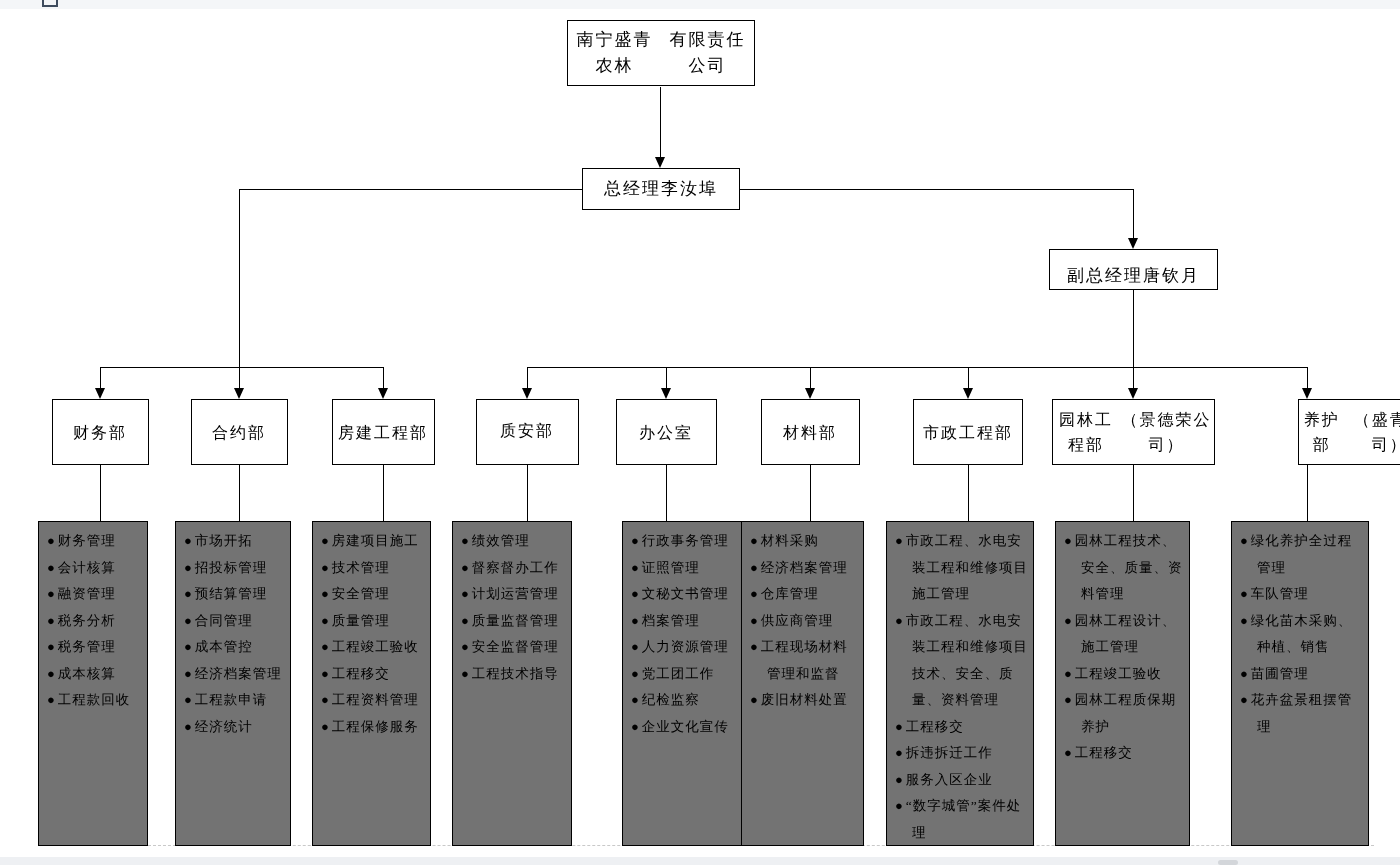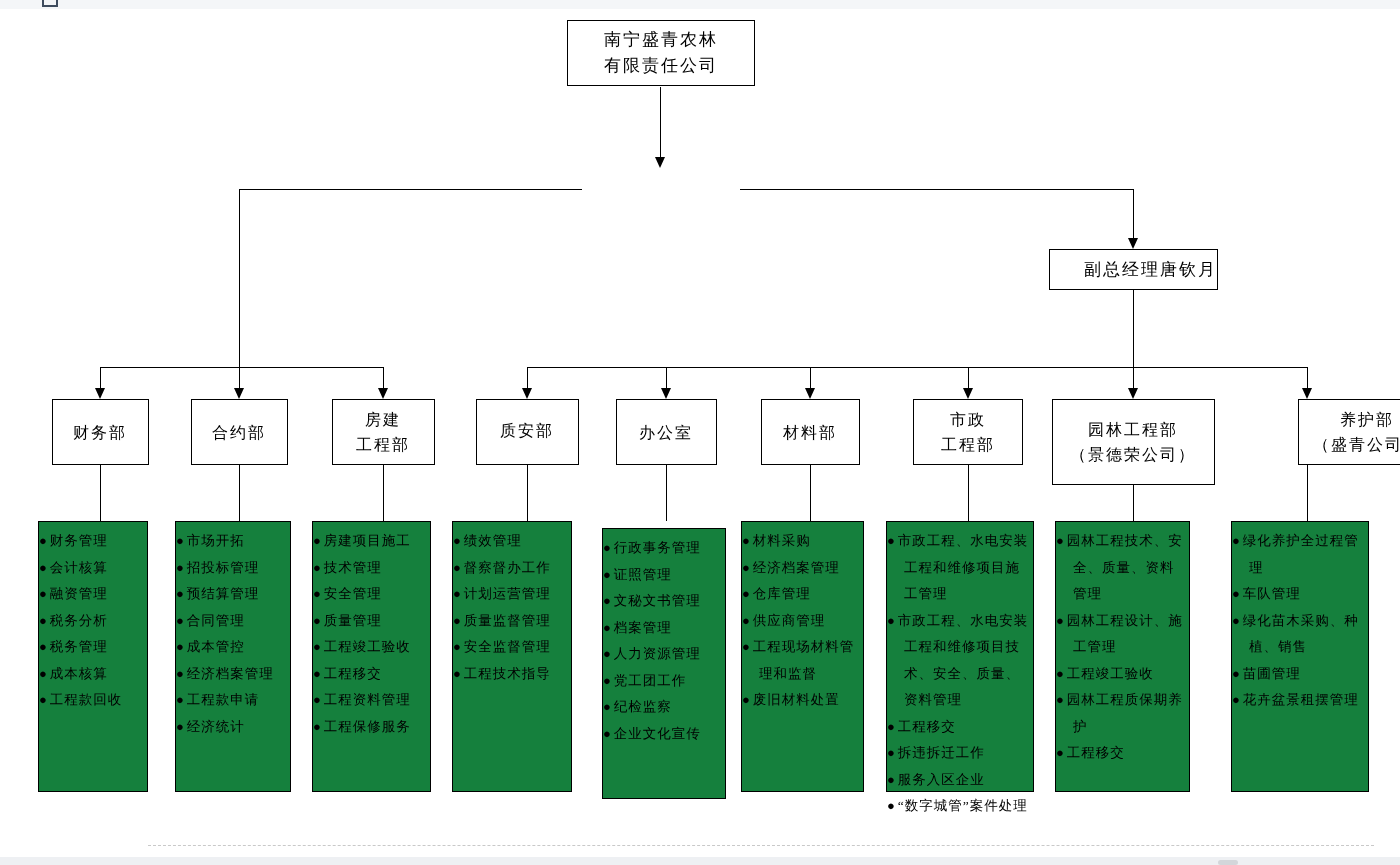--- a/index.html
+++ b/index.html
@@ -3,51 +3,54 @@
 <meta charset="utf-8">
 <style>
   html,body{margin:0;padding:0;}
   body{font-family:"Liberation Serif","DejaVu Serif",serif;background:#fff;}
   #stage{position:relative;width:1400px;height:865px;background:#fff;overflow:hidden;}
   .topbar{position:absolute;left:0;top:0;width:1400px;height:9px;}
   .appicon{position:absolute;left:42px;top:0;width:12px;height:5px;border:2px solid #3f4c5e;border-top:none;}
   .bottombar{position:absolute;left:0;top:857px;width:1400px;height:8px;}
   .hthumb{position:absolute;left:1218px;top:860px;width:20px;height:5px;background:#d3d6da;border-radius:3px;}
   .box{position:absolute;box-sizing:border-box;border:1px solid #000;background:#fff;color:#000;
-       display:flex;flex-direction:column;align-items:center;justify-content:center;
+       display:flex;flex-direction:row;align-items:center;justify-content:center;
        text-align:center;z-index:2;}
   .hdr{font-size:17px;letter-spacing:2px;line-height:26px;}
   .dept{font-size:16px;letter-spacing:2px;line-height:25px;}
   .vl,.hl{position:absolute;background:#000;z-index:1;}
   .vl{width:1px;}
   .hl{height:1px;}
   .arr{position:absolute;width:0;height:0;border-left:5.5px solid transparent;
        border-right:5.5px solid transparent;border-top:11px solid #000;z-index:1;}
-  .list{position:absolute;box-sizing:border-box;border:1px solid #000;background:#15803d;
-        top:521px;height:271px;padding:6px 4px 0 0;z-index:2;color:#000;}
+  .list{position:absolute;box-sizing:border-box;border:1px solid #000;background:#737373;
+        top:521px;height:325px;padding:6px 4px 0 8px;z-index:2;color:#000;}
   .li{font-size:13.5px;letter-spacing:1px;line-height:26.5px;padding-left:17px;text-indent:-17px;}
   .li .blt{font-size:13px;letter-spacing:0;margin-right:3px;}
   .pagedash{position:absolute;left:148px;top:845px;width:1226px;border-top:1px dashed #c9c9c9;z-index:0;}
 </style>
 </head>
 <body>
 
 <div id="stage">
   <div class="topbar" style="background: rgb(244, 246, 248);"></div>
   <div class="appicon"></div>
   <div class="pagedash"></div>
 
   <div class="box hdr" style="left:567px;top:20px;width:188px;height:66px;">
     <div>南宁盛青农林</div>
     <div>有限责任公司</div>
   </div>
 
   <div class="vl" style="left:660px;top:87px;height:70px;"></div>
   <div class="arr" style="left:655px;top:157px;"></div>
 
+  <div class="box hdr" style="left:582px;top:168px;width:158px;height:42px;">
+    <div>总经理李汝埠</div>
+  </div>
 
   <div class="hl" style="left:239px;top:189px;width:343px;"></div>
   <div class="vl" style="left:239px;top:189px;height:178px;"></div>
   <div class="hl" style="left:740px;top:189px;width:393px;"></div>
   <div class="vl" style="left:1133px;top:189px;height:49px;"></div>
   <div class="arr" style="left:1128px;top:238px;"></div>
 
   <div class="box hdr" style="left:1049px;top:249px;width:169px;height:41px;align-items:flex-end;">
     <div>副总经理唐钦月</div>
   </div>
@@ -118,21 +121,21 @@
         <div class="li"><span class="blt">●</span><span>质量监督管理</span></div>
         <div class="li"><span class="blt">●</span><span>安全监督管理</span></div>
         <div class="li"><span class="blt">●</span><span>工程技术指导</span></div>
       </div>
       <div class="vl" style="left: 665.5px; top: 367px; height: 22px;"></div>
       <div class="arr" style="left: 660.5px; top: 388px;"></div>
       <div class="box dept" style="left: 615.5px; top: 399px; width: 101px; height: 66px;">
         <div>办公室</div>
       </div>
       <div class="vl" style="left: 665.5px; top: 465px; height: 56px;"></div>
-      <div class="list" style="left: 602px; width: 124px; margin-top: 7px;">
+      <div class="list" style="left: 622px; width: 124px;">
         <div class="li"><span class="blt">●</span><span>行政事务管理</span></div>
         <div class="li"><span class="blt">●</span><span>证照管理</span></div>
         <div class="li"><span class="blt">●</span><span>文秘文书管理</span></div>
         <div class="li"><span class="blt">●</span><span>档案管理</span></div>
         <div class="li"><span class="blt">●</span><span>人力资源管理</span></div>
         <div class="li"><span class="blt">●</span><span>党工团工作</span></div>
         <div class="li"><span class="blt">●</span><span>纪检监察</span></div>
         <div class="li"><span class="blt">●</span><span>企业文化宣传</span></div>
       </div>
       <div class="vl" style="left: 809.5px; top: 367px; height: 22px;"></div>
@@ -159,21 +162,21 @@
       <div class="list" style="left: 886px; width: 148px;">
         <div class="li"><span class="blt">●</span><span>市政工程、水电安装工程和维修项目施工管理</span></div>
         <div class="li"><span class="blt">●</span><span>市政工程、水电安装工程和维修项目技术、安全、质量、资料管理</span></div>
         <div class="li"><span class="blt">●</span><span>工程移交</span></div>
         <div class="li"><span class="blt">●</span><span>拆违拆迁工作</span></div>
         <div class="li"><span class="blt">●</span><span>服务入区企业</span></div>
         <div class="li"><span class="blt">●</span><span>“数字城管”案件处理</span></div>
       </div>
       <div class="vl" style="left: 1132.5px; top: 367px; height: 22px;"></div>
       <div class="arr" style="left: 1127.5px; top: 388px;"></div>
-      <div class="box dept" style="left: 1051.5px; top: 399px; width: 163px; height: 86px;">
+      <div class="box dept" style="left: 1051.5px; top: 399px; width: 163px; height: 66px;">
         <div>园林工程部</div>
         <div>（景德荣公司）</div>
       </div>
       <div class="vl" style="left: 1132.5px; top: 465px; height: 56px;"></div>
       <div class="list" style="left: 1055px; width: 135px;">
         <div class="li"><span class="blt">●</span><span>园林工程技术、安全、质量、资料管理</span></div>
         <div class="li"><span class="blt">●</span><span>园林工程设计、施工管理</span></div>
         <div class="li"><span class="blt">●</span><span>工程竣工验收</span></div>
         <div class="li"><span class="blt">●</span><span>园林工程质保期养护</span></div>
         <div class="li"><span class="blt">●</span><span>工程移交</span></div>

